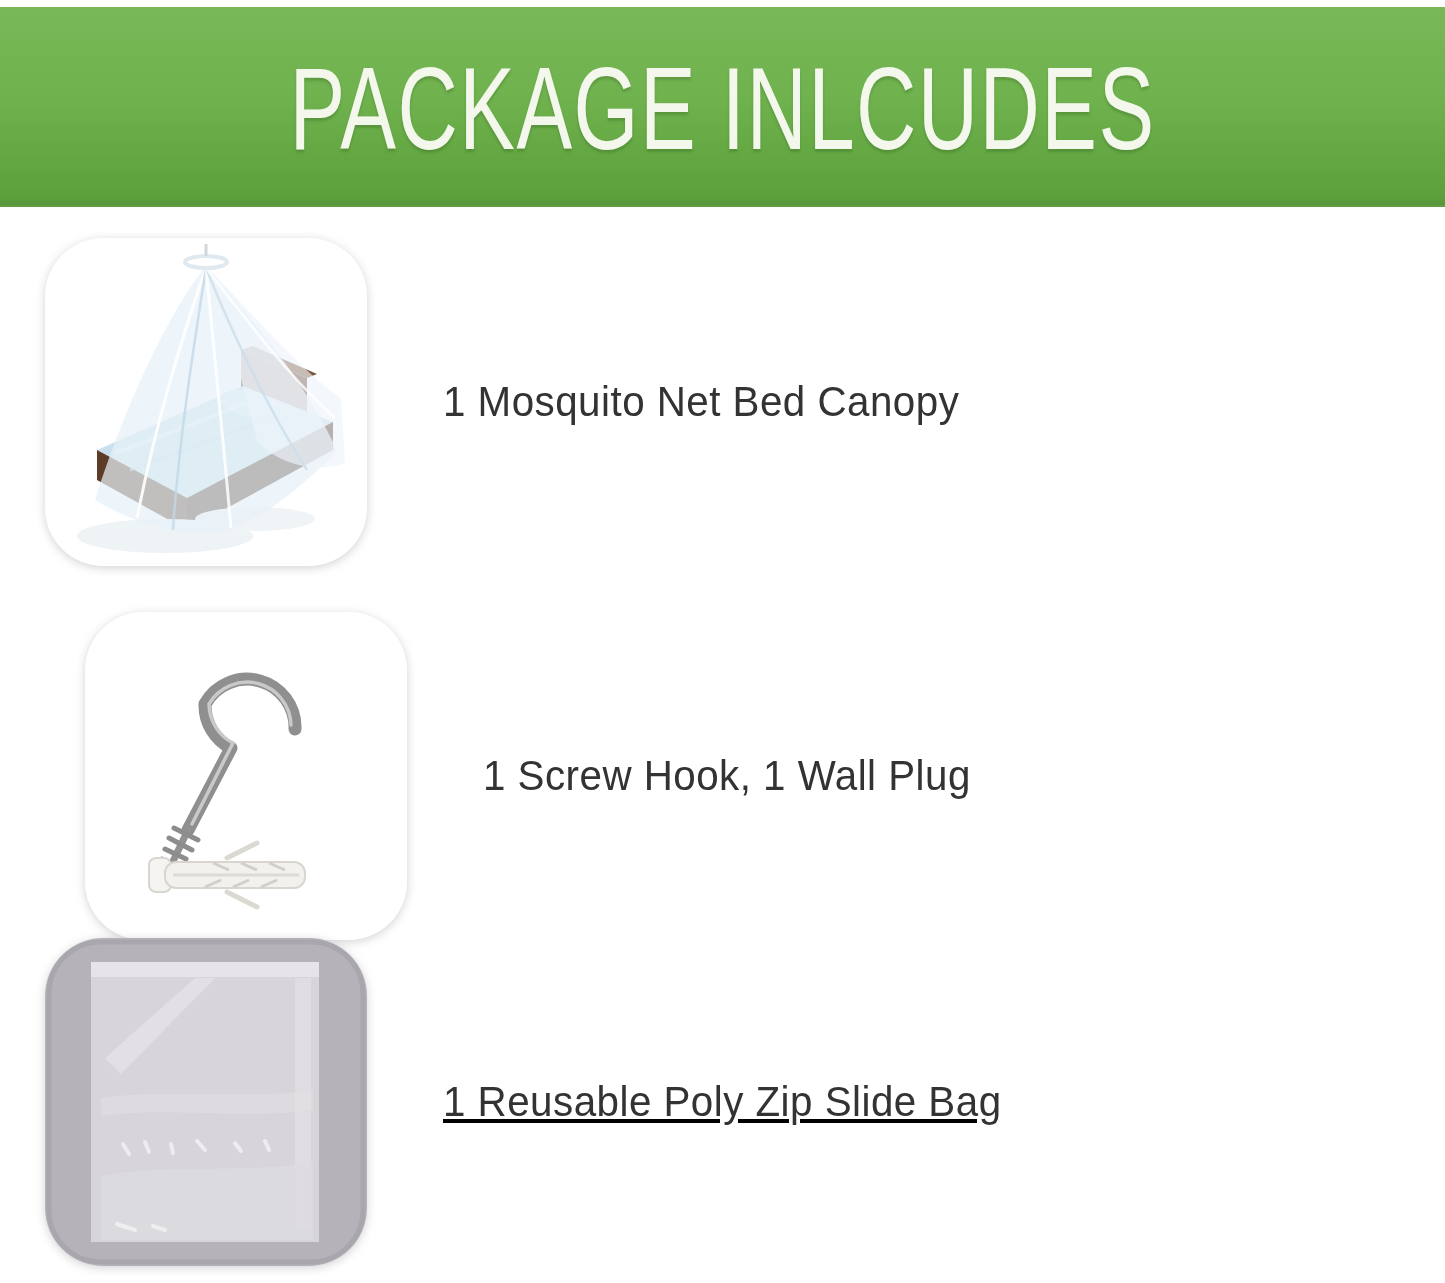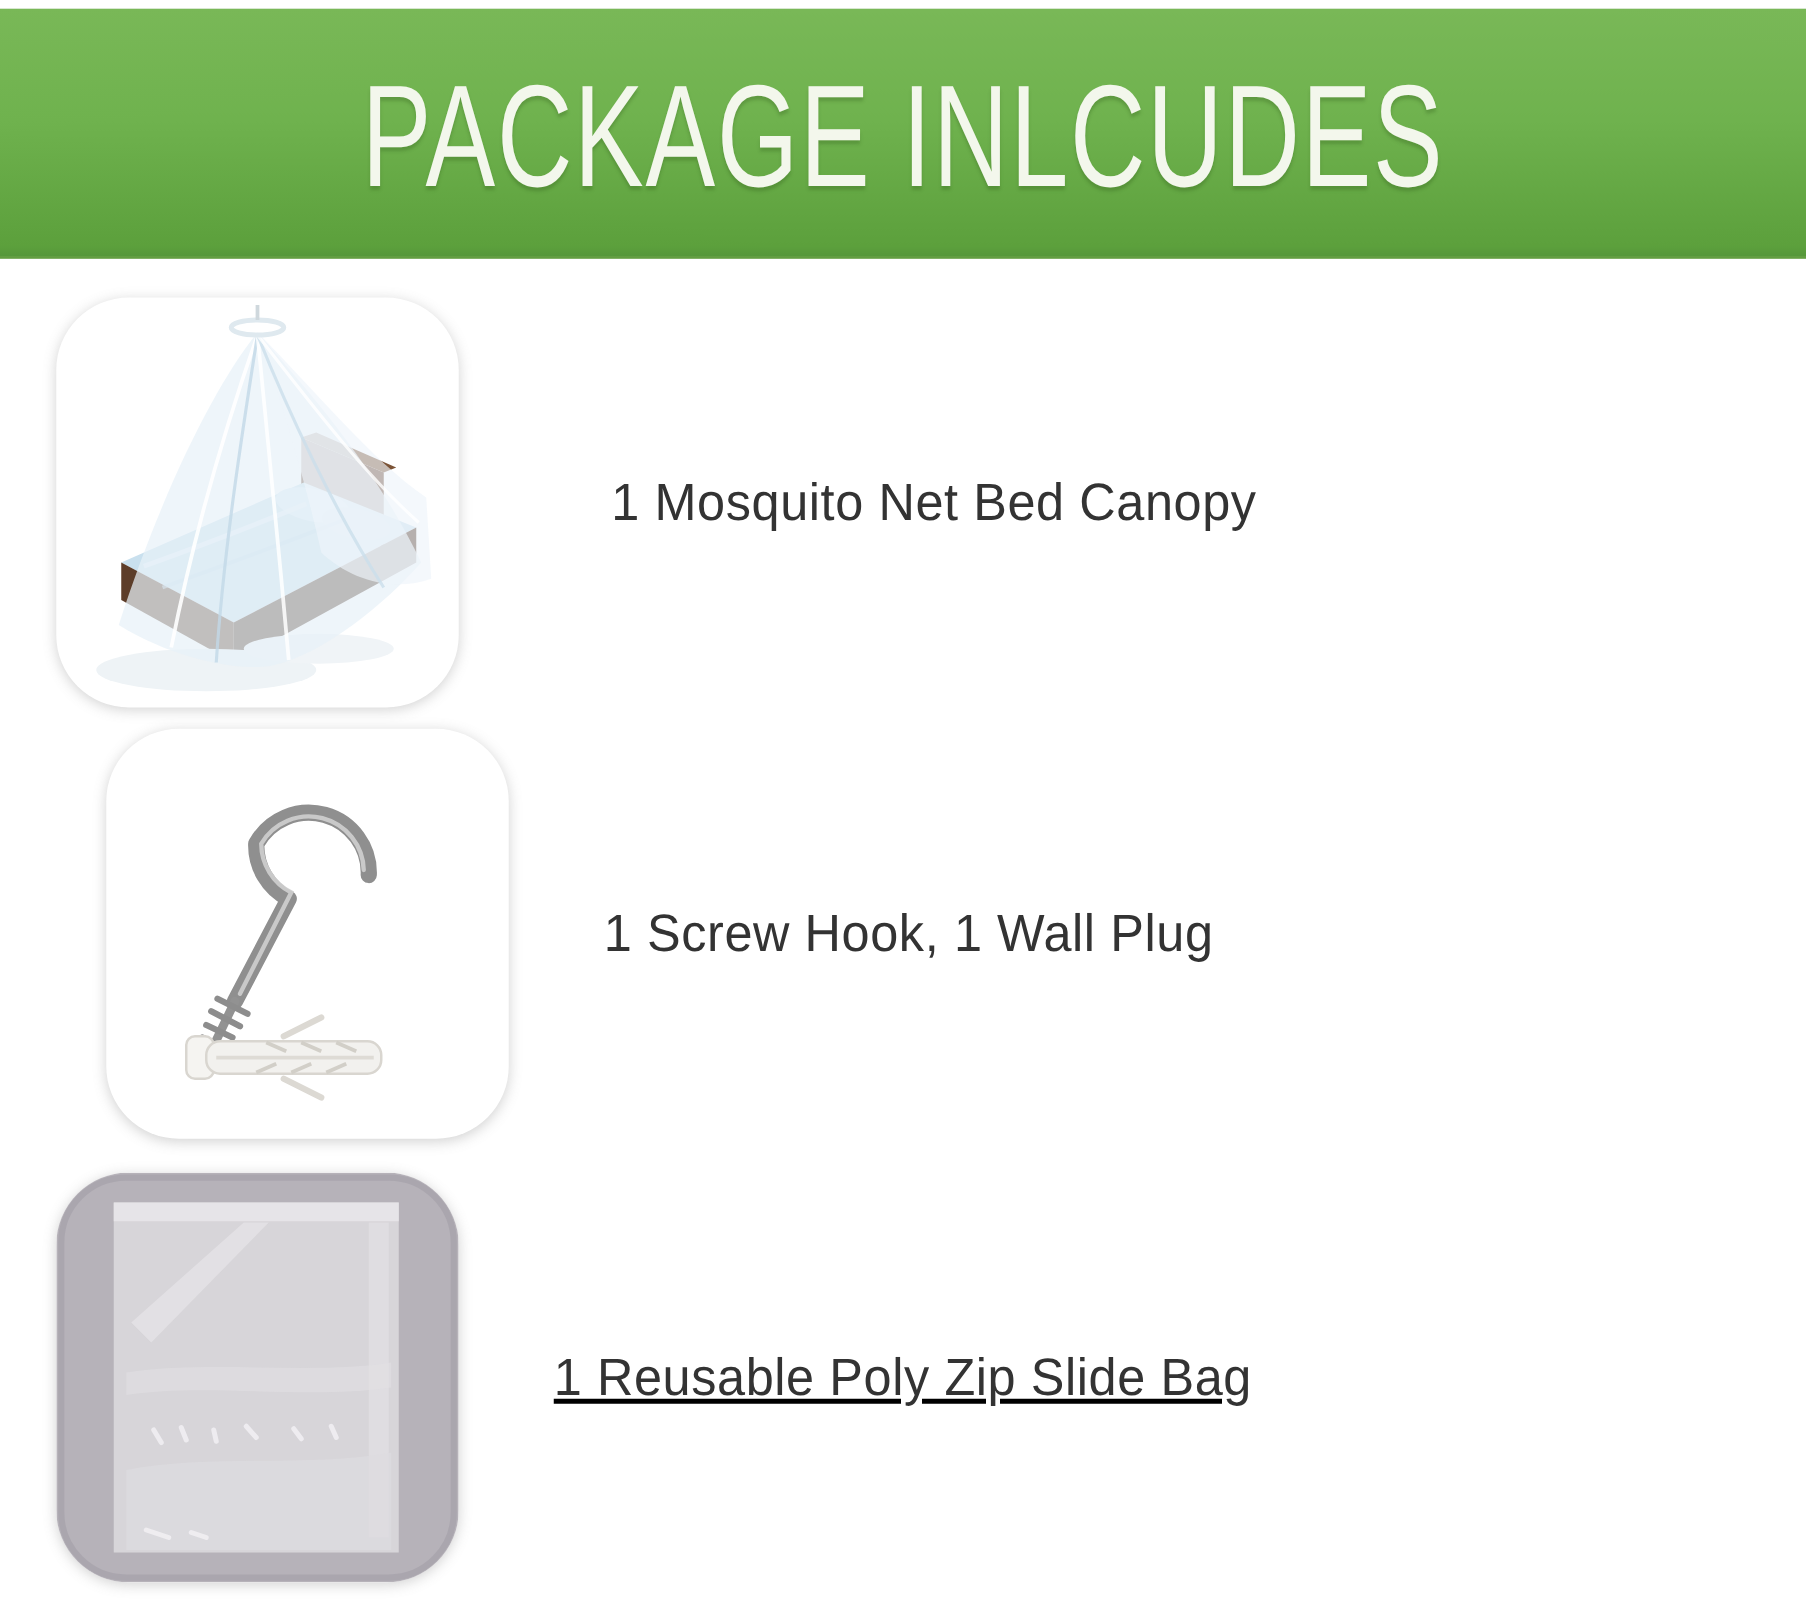--- a/index.html
+++ b/index.html
@@ -40,22 +40,22 @@
     text-shadow: 0 3px 3px rgba(40,80,20,0.25);
   }
 
   
   .row {
     position: absolute;
     left: 45px;
     display: flex;
     align-items: center;
   }
-  .row-1 { top: 238px; gap: 46px; }
-  .row-2 { top: 583px; padding-left: 40px; }
+  .row-1 { top: 238px; }
+  .row-2 { top: 612px; padding-left: 40px; }
   .row-3 { top: 938px; text-decoration: underline; }
 
   figure.card {
     margin: 0;
     width: 322px; height: 328px;
     border-radius: 58px;
     background: #ffffff;
     box-shadow: 0 2px 10px rgba(110,110,110,0.30);
     overflow: hidden;
     flex: none;

